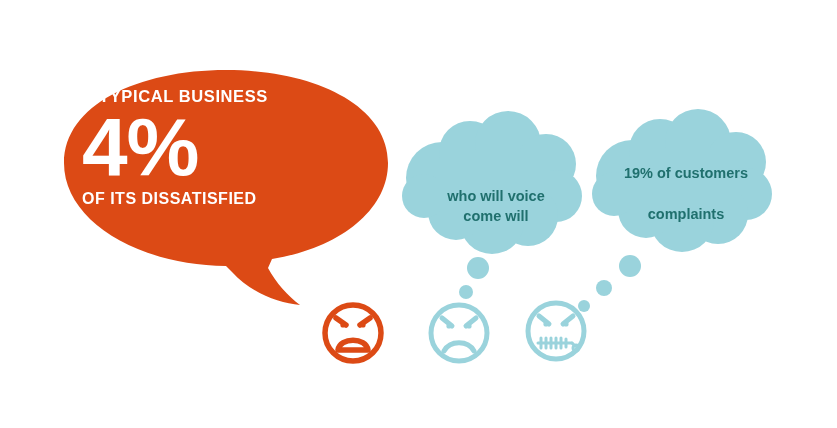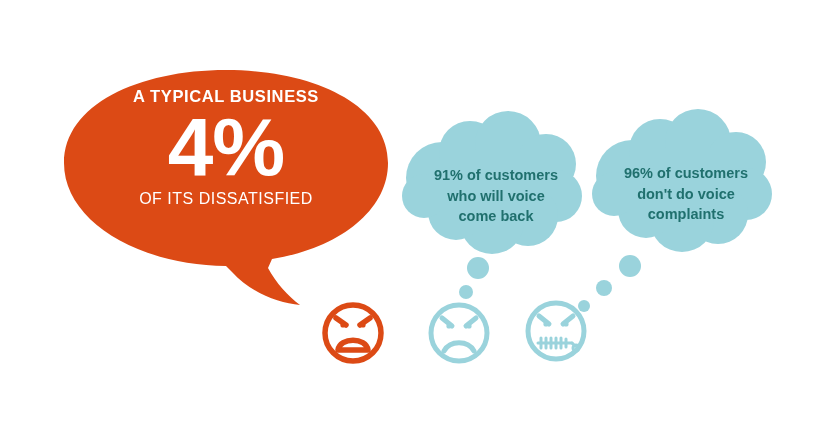--- a/index.html
+++ b/index.html
@@ -24,42 +24,42 @@
     width: 837px;
     height: 428px;
   }
 
   
   .bubble-text {
     position: absolute;
     left: 82px;
     top: 86px;
     width: 288px;
-    text-align: center;
+    text-align: left;
     color: #ffffff;
     z-index: 5;
     pointer-events: none;
   }
   .bubble-headline {
     font-size: 16.5px;
     font-weight: bold;
     line-height: 1.28;
     letter-spacing: 0.6px;
     text-transform: uppercase;
   }
   .bubble-stat {
     font-size: 82px;
     font-weight: bold;
     line-height: 0.92;
     letter-spacing: -1px;
     margin: 2px 0 4px 0;
   }
   .bubble-sub {
     font-size: 16px;
-    font-weight: normal;
+    font-weight: bold;
     line-height: 1.28;
     letter-spacing: 0.5px;
     text-transform: uppercase;
   }
 
   
   .cloud-text {
     position: absolute;
     text-align: center;
     color: #20706E;
@@ -182,24 +182,24 @@
     <div class="bubble-headline">
       <span>A TYPICAL BUSINESS</span><br>
     </div>
     <div class="bubble-stat">4%</div>
     <div class="bubble-sub">
       <span>OF ITS DISSATISFIED</span><br>
     </div>
   </div>
 
   <div class="cloud-text" id="cloud-text-1">
-    <span>91% of customers</span><br>
+    <br>
     <span>who will voice</span><br>
-    <span>come back</span>
+    <span>come will</span>
   </div>
 
   <div class="cloud-text" id="cloud-text-2">
-    <span>96% of customers</span><br>
-    <span>don't do voice</span><br>
+    <span>19% of customers</span><br>
+    <br>
     <span>complaints</span>
   </div>
 
 </div>
 
 </body></html>

